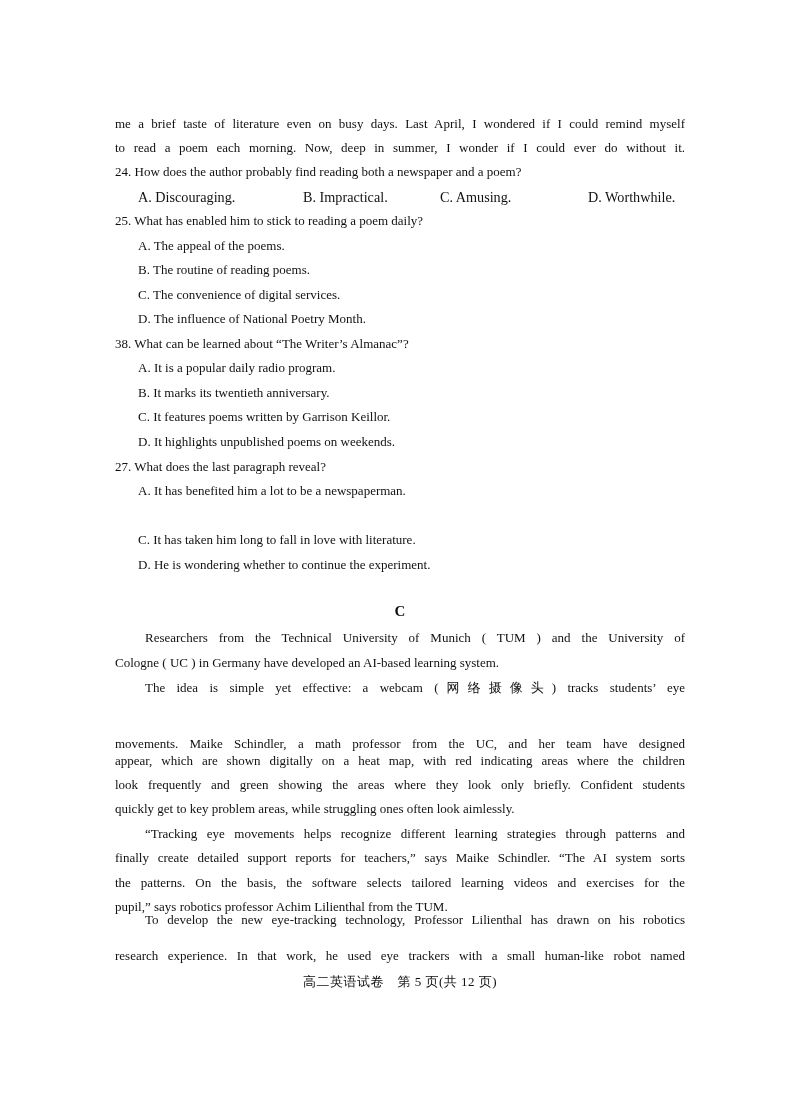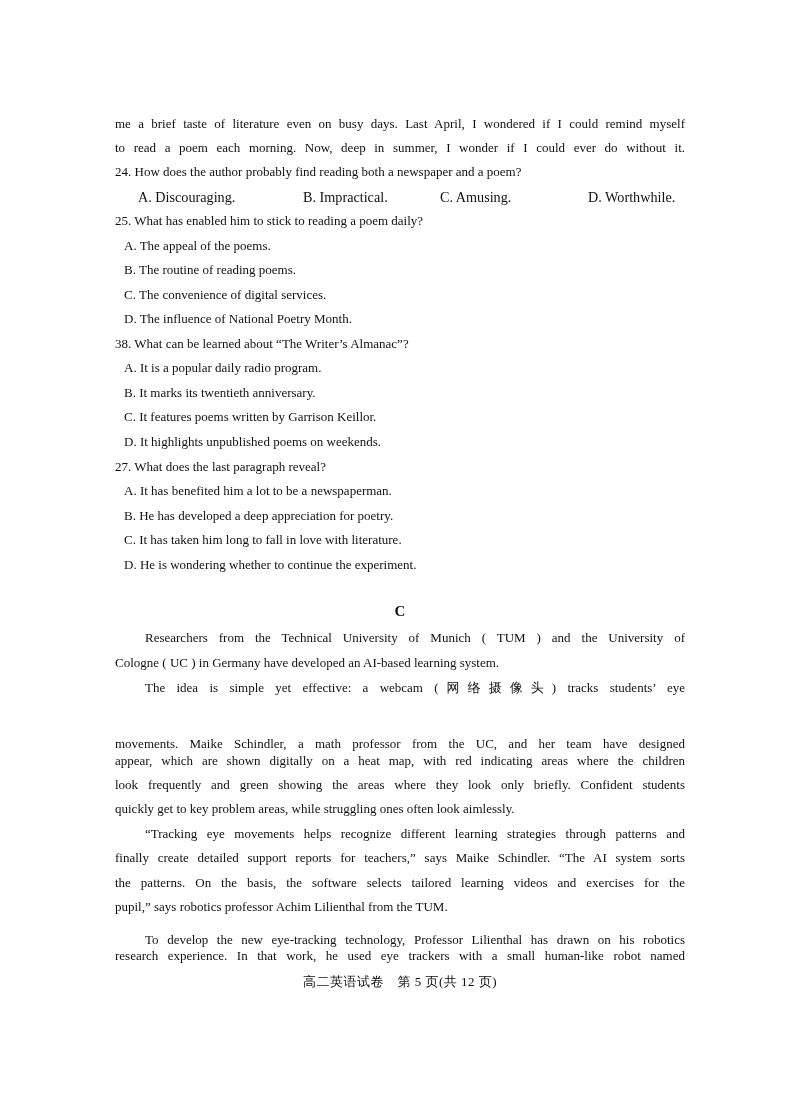--- a/index.html
+++ b/index.html
@@ -1,21 +1,21 @@
 <!DOCTYPE html>
 <html><head>
   <meta charset="utf-8">
   <style>
     html, body { margin: 0; padding: 0; background: #ffffff; }
     body { width: 800px; height: 1109px; position: relative; overflow: hidden;
       font-family: "Liberation Serif", "DejaVu Serif", serif; color: #111; }
     .page { position: absolute; left: 0; top: 0; width: 800px; height: 1109px; }
     .line { position: absolute; left: 115px; width: 570px; font-size: 13px; line-height: 24px; white-space: nowrap; }
     .just { text-align: justify; text-align-last: justify; white-space: normal; }
-    .opt { left: 124px; }
+    .opt { left: 138px; }
     .section-title { position: absolute; left: 0; width: 800px; text-align: center; font-weight: bold; font-size: 15px; }
     .footer { position: absolute; left: 0; width: 800px; text-align: center; font-size: 13px; letter-spacing: 0.5px; }
     .optrow { position: absolute; left: 138px; width: 545px; font-size: 14.2px; line-height: 24px; }
     .optrow span { position: absolute; white-space: nowrap; }
   </style>
 </head>
 <body>
 
 <div class="page">
 
@@ -37,37 +37,36 @@
   <div class="line opt" style="top:307px">D. The influence of National Poetry Month.</div>
 
   <div class="line" style="top:332px">38. What can be learned about “The Writer’s Almanac”?</div>
   <div class="line opt" style="top:356px">A. It is a popular daily radio program.</div>
   <div class="line opt" style="top:381px">B. It marks its twentieth anniversary.</div>
   <div class="line opt" style="top:405px">C. It features poems written by Garrison Keillor.</div>
   <div class="line opt" style="top:430px">D. It highlights unpublished poems on weekends.</div>
 
   <div class="line" style="top:455px">27. What does the last paragraph reveal?</div>
   <div class="line opt" style="top:479px">A. It has benefited him a lot to be a newspaperman.</div>
-  <div class="line opt" style="top:504px">B. He has developed a deep appreciation for poetry.</div>
   <div class="line opt" style="top:528px">C. It has taken him long to fall in love with literature.</div>
   <div class="line opt" style="top:553px">D. He is wondering whether to continue the experiment.</div>
 
   <div class="section-title" style="top:603px">C</div>
 
   <div class="line just" style="top:626px; left:145px; width:540px">Researchers from the Technical University of Munich ( TUM ) and the University of</div>
   <div class="line" style="top:651px">Cologne ( UC ) in Germany have developed an AI-based learning system.</div>
 
   <div class="line just" style="top:676px; left:145px; width:540px">The idea is simple yet effective: a webcam (网络摄像头) tracks students’ eye</div>
   <div class="line just" style="top:732px">movements. Maike Schindler, a math professor from the UC, and her team have designed</div>
   <div class="line just" style="top:749px">appear, which are shown digitally on a heat map, with red indicating areas where the children</div>
   <div class="line just" style="top:773px">look frequently and green showing the areas where they look only briefly. Confident students</div>
   <div class="line" style="top:797px">quickly get to key problem areas, while struggling ones often look aimlessly.</div>
 
   <div class="line just" style="top:822px; left:145px; width:540px">“Tracking eye movements helps recognize different learning strategies through patterns and</div>
   <div class="line just" style="top:846px">finally create detailed support reports for teachers,” says Maike Schindler. “The AI system sorts</div>
   <div class="line just" style="top:871px">the patterns. On the basis, the software selects tailored learning videos and exercises for the</div>
   <div class="line" style="top:895px">pupil,” says robotics professor Achim Lilienthal from the TUM.</div>
 
-  <div class="line just" style="top:928px; left:145px; width:540px">To develop the new eye-tracking technology, Professor Lilienthal has drawn on his robotics</div>
+  <div class="line just" style="top:908px; left:145px; width:540px">To develop the new eye-tracking technology, Professor Lilienthal has drawn on his robotics</div>
   <div class="line just" style="top:944px">research experience. In that work, he used eye trackers with a small human-like robot named</div>
 
   <div class="footer" style="top:973px">高二英语试卷　第 5 页(共 12 页)</div>
 </div>
 
 </body></html>

